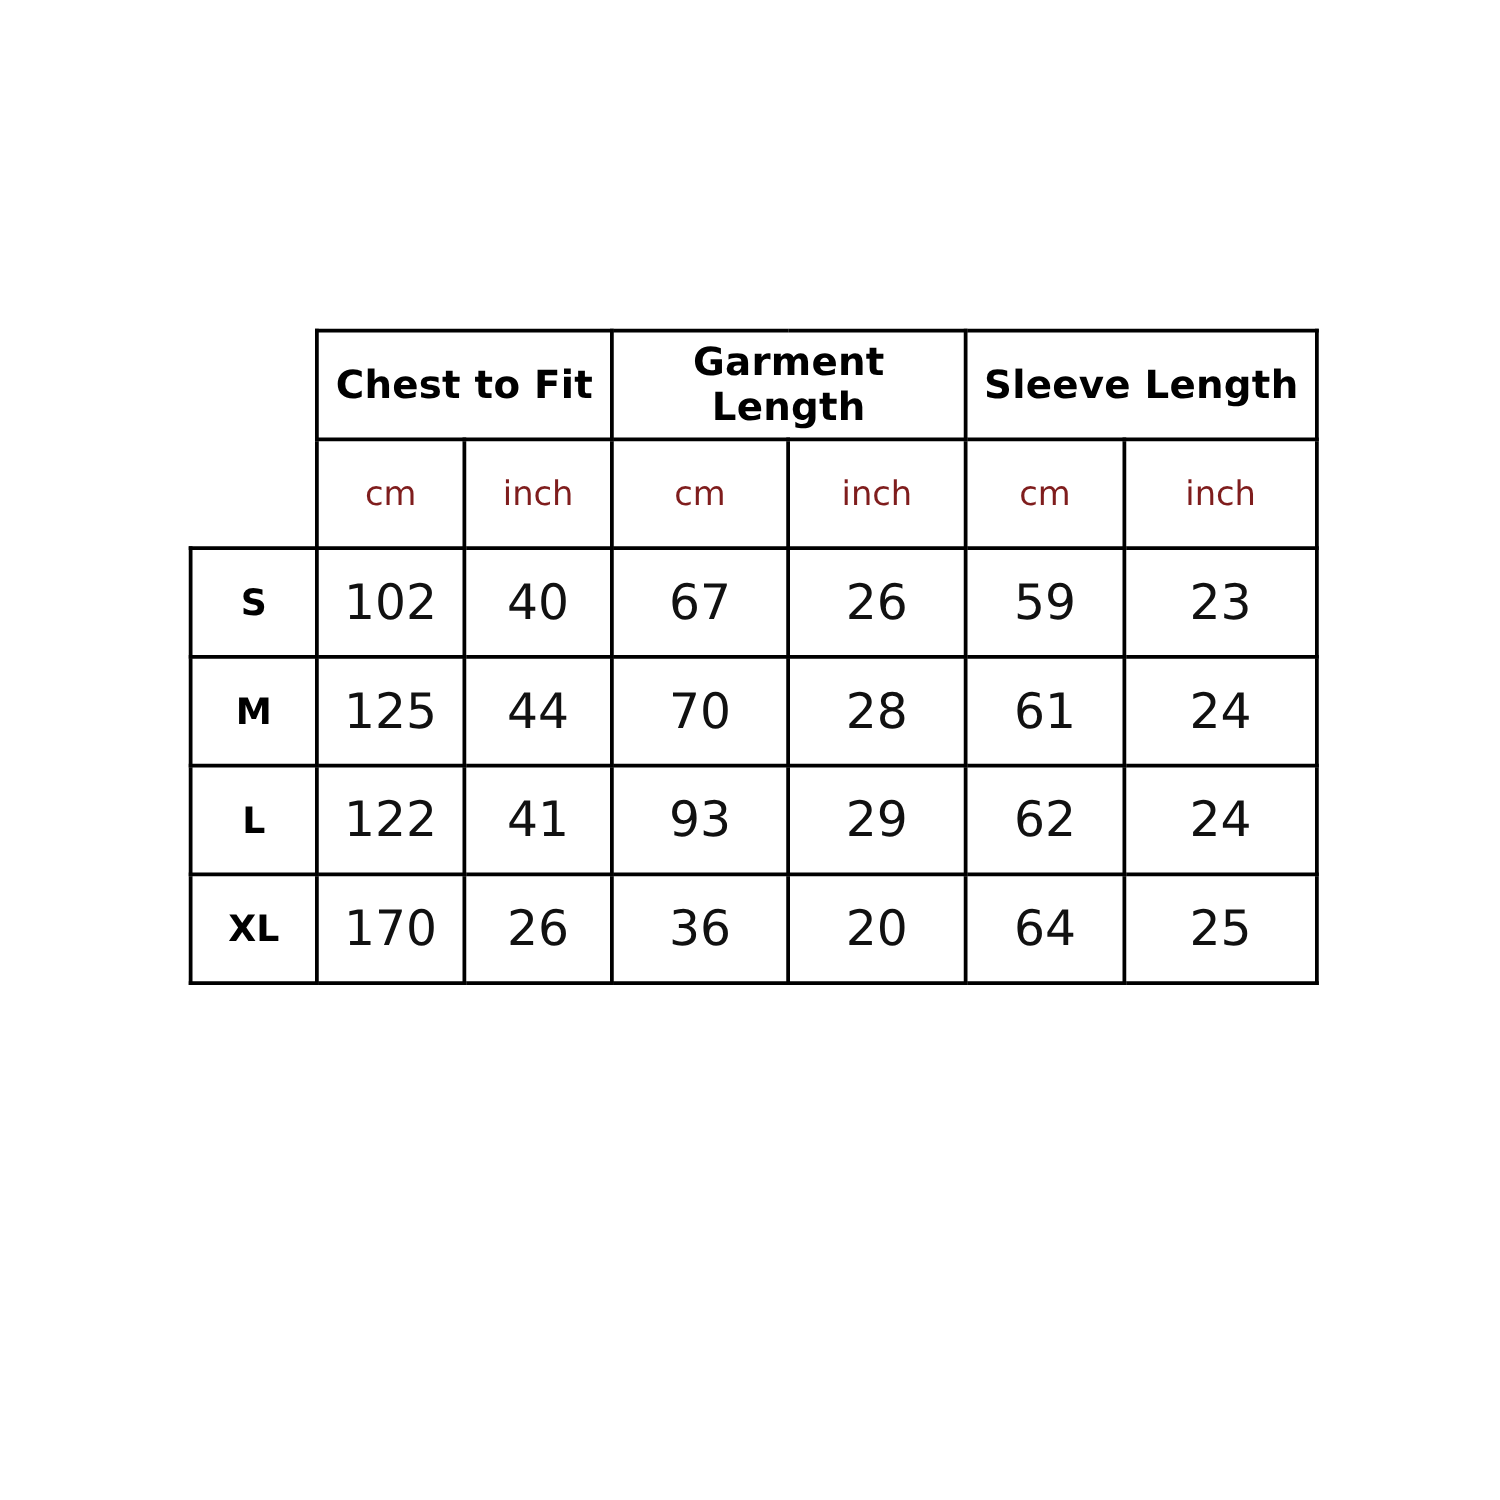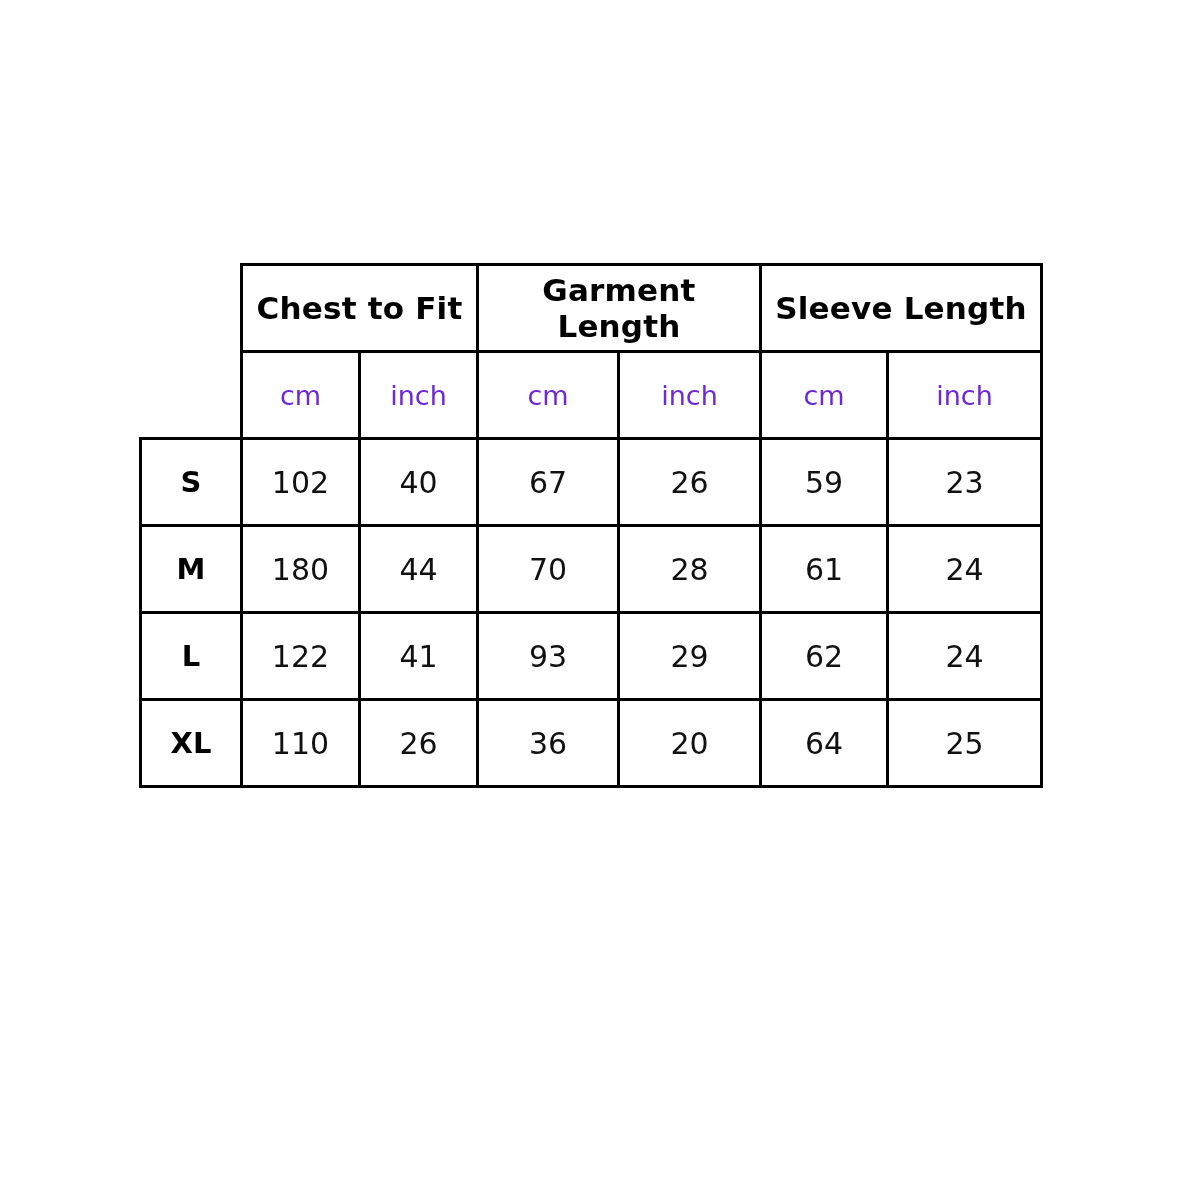--- a/index.html
+++ b/index.html
@@ -16,21 +16,21 @@
   }
 
   .page {
     position: relative;
     width: 1200px;
     height: 1200px;
   }
 
   .chart-wrap {
     position: absolute;
-    left: 139px;
+    left: 151px;
     top: 263px;
   }
 
   table.size-chart {
     border-collapse: collapse;
     table-layout: fixed;
   }
 
   table.size-chart td,
   table.size-chart th {
@@ -59,32 +59,32 @@
     height: 84px;
     font-size: 31px;
     font-weight: bold;
     letter-spacing: 0.2px;
   }
 
   .unit-head {
     height: 84px;
     font-size: 27px;
     font-weight: normal;
-    color: #6d28d9;
+    color: #7f1d1d;
   }
 
   .size-label {
     height: 84px;
     font-size: 29px;
     font-weight: bold;
   }
 
   .value-cell {
     height: 84px;
-    font-size: 30px;
+    font-size: 39px;
     font-weight: normal;
     color: #111111;
   }
 </style>
 </head>
 <body>
 
 <div class="page">
   <div class="chart-wrap">
     <table class="size-chart">
@@ -119,39 +119,39 @@
           <th class="size-label">S</th>
           <td class="value-cell">102</td>
           <td class="value-cell">40</td>
           <td class="value-cell">67</td>
           <td class="value-cell">26</td>
           <td class="value-cell">59</td>
           <td class="value-cell">23</td>
         </tr>
         <tr>
           <th class="size-label">M</th>
-          <td class="value-cell">180</td>
+          <td class="value-cell">125</td>
           <td class="value-cell">44</td>
           <td class="value-cell">70</td>
           <td class="value-cell">28</td>
           <td class="value-cell">61</td>
           <td class="value-cell">24</td>
         </tr>
         <tr>
           <th class="size-label">L</th>
           <td class="value-cell">122</td>
           <td class="value-cell">41</td>
           <td class="value-cell">93</td>
           <td class="value-cell">29</td>
           <td class="value-cell">62</td>
           <td class="value-cell">24</td>
         </tr>
         <tr>
           <th class="size-label">XL</th>
-          <td class="value-cell">110</td>
+          <td class="value-cell">170</td>
           <td class="value-cell">26</td>
           <td class="value-cell">36</td>
           <td class="value-cell">20</td>
           <td class="value-cell">64</td>
           <td class="value-cell">25</td>
         </tr>
       </tbody>
     </table>
   </div>
 </div>

